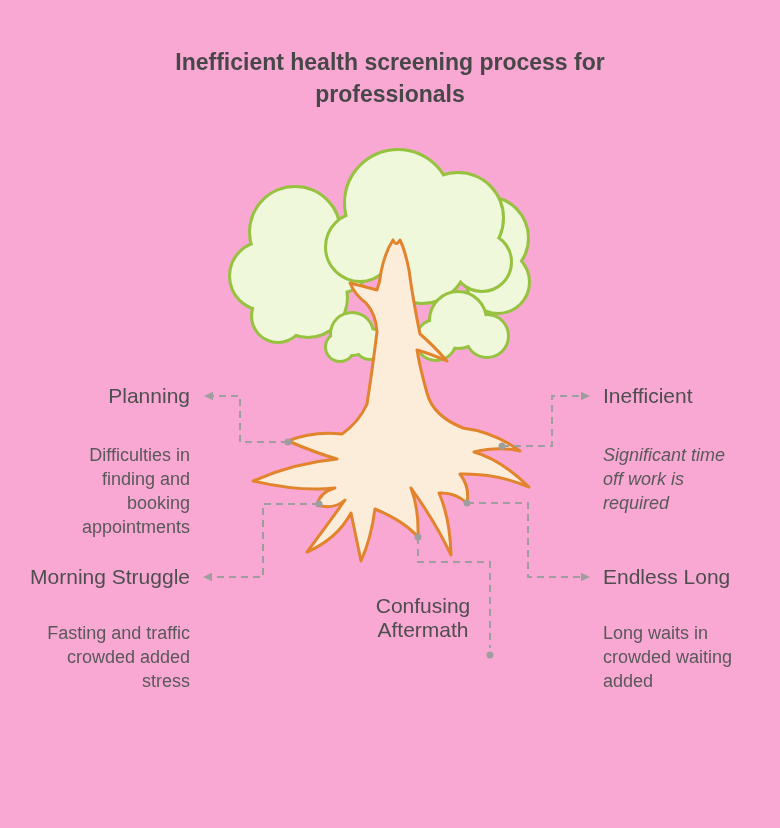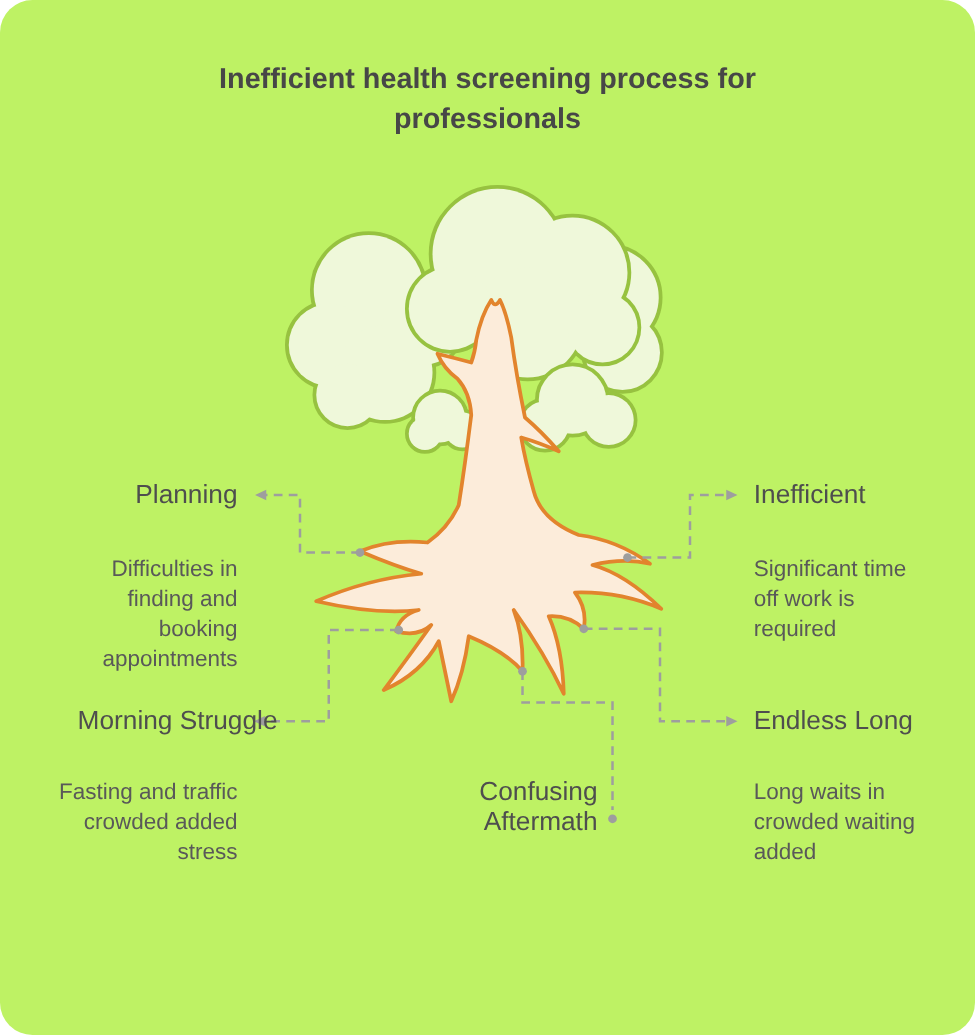--- a/index.html
+++ b/index.html
@@ -1,37 +1,37 @@
 <!DOCTYPE html>
 <html><head>
 <meta charset="utf-8">
 <style>
   html,body { margin:0; padding:0; background:#ffffff; }
   .canvas {
-    position:relative; width:780px; height:828px; background:#bef264;
-    font-family:"Liberation Sans", sans-serif; overflow:hidden;border-radius:26px;
+    position:relative; width:780px; height:828px; background:#f9a8d4;
+    font-family:"Liberation Sans", sans-serif; overflow:hidden;
   }
   .tree-svg { position:absolute; left:0; top:0; }
   .title {
     position:absolute; top:46px; left:50%; transform:translateX(-50%);
     width:580px; margin:0; text-align:center;
     font-size:23px; line-height:32px; font-weight:bold; color:#474747;
   }
   .label { position:absolute; font-size:21px; line-height:24px; color:#4e4e4e; }
   .desc  { position:absolute; font-size:18px; line-height:24px; color:#595959;margin-top:23px; }
   .right { text-align:right; }
   .planning-label   { left:30px;  top:384px; width:160px; }
   .planning-desc    { left:65px;  top:420px; width:125px; }
   .disruption-label { left:603px; top:384px; width:160px; }
-  .disruption-desc  { left:603px; top:420px; width:135px; }
-  .morning-label    { left:0px;   top:565px; width:190px;padding-left:32px; }
+  .disruption-desc  { left:603px; top:420px; width:135px;font-style:italic; }
+  .morning-label    { left:0px;   top:565px; width:190px; }
   .morning-desc     { left:35px;  top:598px; width:155px; }
   .endless-label    { left:603px; top:565px; width:160px; }
   .endless-desc     { left:603px; top:598px; width:150px; }
-  .confusing-label  { left:368px; top:622px; width:110px; }
+  .confusing-label  { left:368px; top:594px; width:110px;text-align:center; }
   .confusing-desc   { left:318px; top:678px; width:160px; }
 </style>
 </head>
 <body>
 
 <div class="canvas">
 
   <svg class="tree-svg" width="780" height="828" viewBox="0 0 780 828">
     <defs>
       <g id="cloudA">

